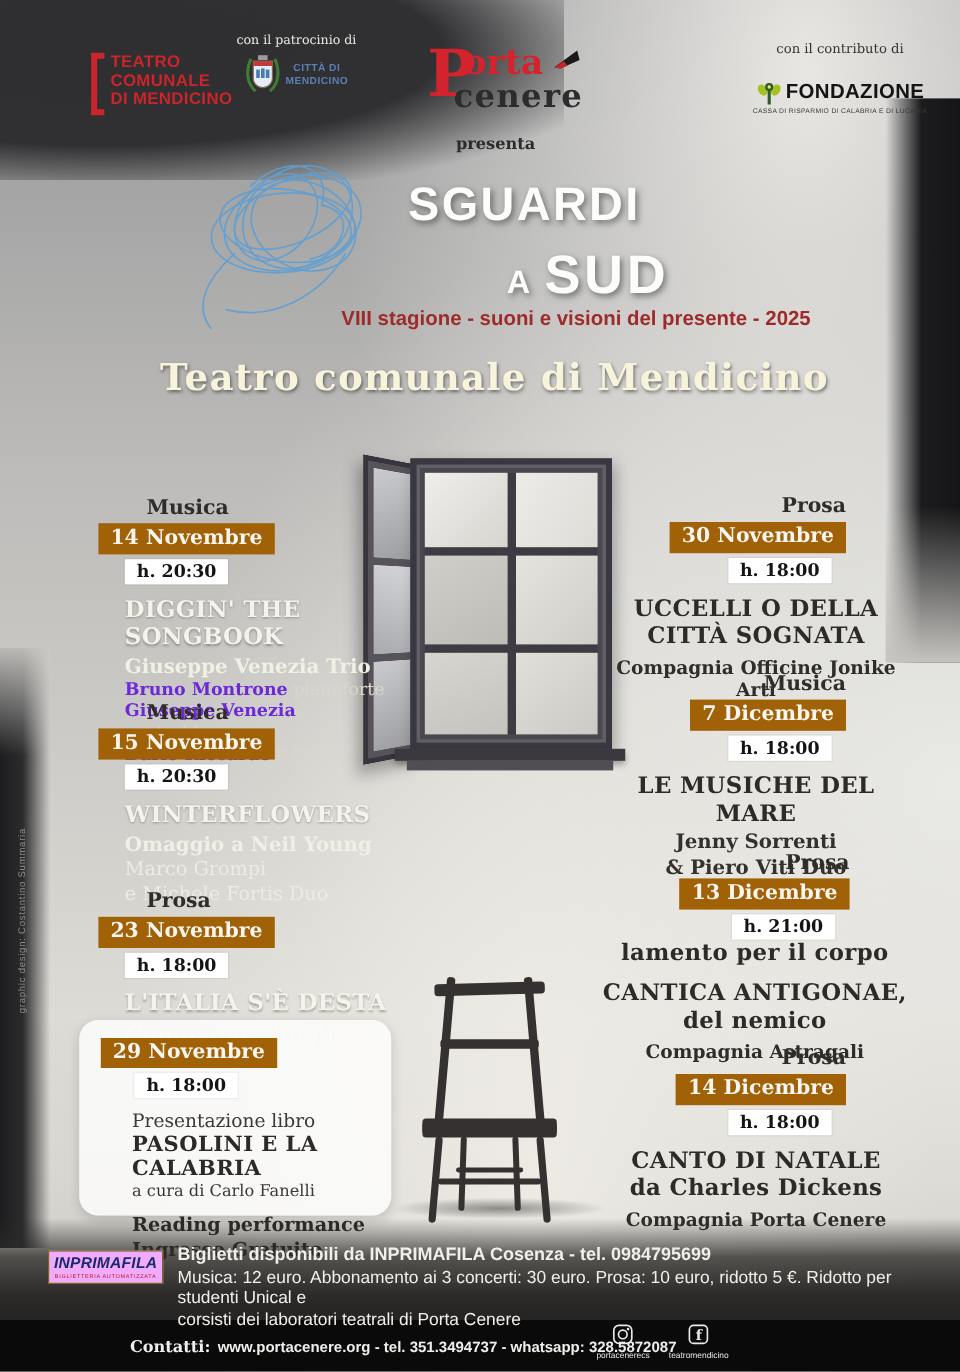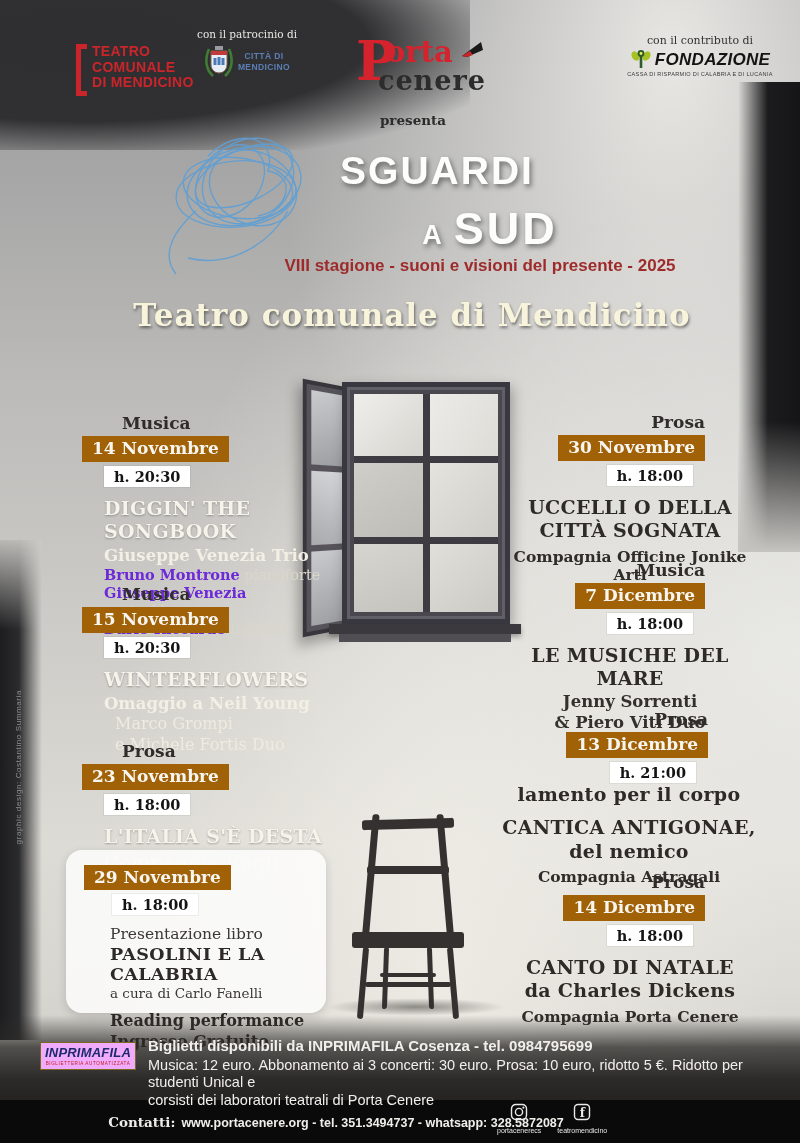--- a/index.html
+++ b/index.html
@@ -42,21 +42,21 @@
              font-size:8.5px;line-height:1.25;text-align:center;letter-spacing:.4px;}
   .pc-logo{left:348px;top:38px;width:150px;}
   .pc-p{position:absolute;left:8px;top:-4px;font-size:54px;line-height:1;color:#d5232e;font-weight:bold;}
   .pc-orta{margin-left:38px;font-size:29px;font-weight:bold;color:#d5232e;line-height:1;display:inline-block;}
   .pc-wing{position:absolute;left:112px;top:2px;}
   .pc-cenere{margin-left:30px;margin-top:0;font-size:27px;font-weight:bold;color:#2c2c2c;
              letter-spacing:1px;line-height:1.05;}
   .presenta{left:348px;top:112px;width:130px;text-align:center;font-size:13.5px;font-weight:bold;color:#2b2b2b;}
   .contrib{left:612px;top:34px;width:176px;text-align:center;}
   .contrib-label{font-size:11px;color:#333;}
-  .fond-row{display:flex;align-items:flex-end;justify-content:center;gap:3px;margin-top:1px;font-style:italic;}
+  .fond-row{display:flex;align-items:flex-start;justify-content:center;gap:3px;margin-top:20px;}
   .fond-name{font-family:"Liberation Sans",sans-serif;font-weight:bold;font-size:17px;color:#141414;letter-spacing:.3px;}
   .fond-sub{font-size:5.6px;color:#3a3a3a;letter-spacing:.3px;margin-top:1px;font-family:"Liberation Sans",sans-serif;}
 
   
   .scribble{left:146px;top:116px;}
   .title-sguardi{left:287px;top:149px;width:300px;text-align:center;
      font-family:"Liberation Sans",sans-serif;font-weight:bold;font-size:39px;letter-spacing:2px;
      color:#fdfdfb;text-shadow:2px 3px 5px rgba(25,25,25,.5);}
   .title-asud{left:340px;top:203px;width:300px;text-align:center;color:#fdfdfb;
      font-family:"Liberation Sans",sans-serif;font-weight:bold;text-shadow:2px 3px 5px rgba(25,25,25,.5);}
@@ -118,21 +118,21 @@
   .ev-l .cat{margin-left:40px;}
   .ev-l .date-row{margin-top:3px;}
   .ev-l .time-row{margin-left:22px;margin-top:4px;}
   .ev-l .title{font-size:19px;font-weight:bold;color:#f6f3ea;margin:10px 0 0 22px;
      letter-spacing:.3px;text-shadow:0 1px 2px rgba(40,40,40,.35);}
   .ev-l .sub{font-size:16.5px;font-weight:bold;color:#f2efe5;margin:3px 0 0 22px;}
   .ev-l .muso{font-size:14.5px;color:#e9e6db;margin-left:22px;line-height:1.25;}
   .ev-l .muso .name{font-weight:bold;color:#6d28d9;}
   .ev-l .muso .role{color:#d9d6ca;}
   .ev-l .muso:first-of-type{margin-top:7px;}
-  .ev-l .line{font-size:16px;color:#eeebe0;margin-left:33px;line-height:1.3;}
+  .ev-l .line{font-size:16px;color:#eeebe0;margin-left:22px;line-height:1.3;}
   .ev-l .company{font-size:20px;font-weight:normal;color:#efece2;margin:3px 0 0 22px;}
   .ev-r{width:250px;color:#2f2c2a;}
   .ev-r .cat{text-align:right;padding-right:50px;}
   .ev-r .date-row{text-align:right;padding-right:50px;margin-top:3px;}
   .ev-r .time-row{text-align:right;padding-right:62px;margin-top:4px;}
   .ev-r .title{font-size:19px;font-weight:bold;text-align:center;margin-top:10px;
      line-height:1.22;letter-spacing:.3px;color:#2d2a27;}
   .ev-r .title.cont{margin-top:0;}
   .ev-r .line{text-align:center;font-size:16.5px;font-weight:bold;color:#33302d;line-height:1.3;}
   .ev-r .line:first-of-type{margin-top:3px;}

